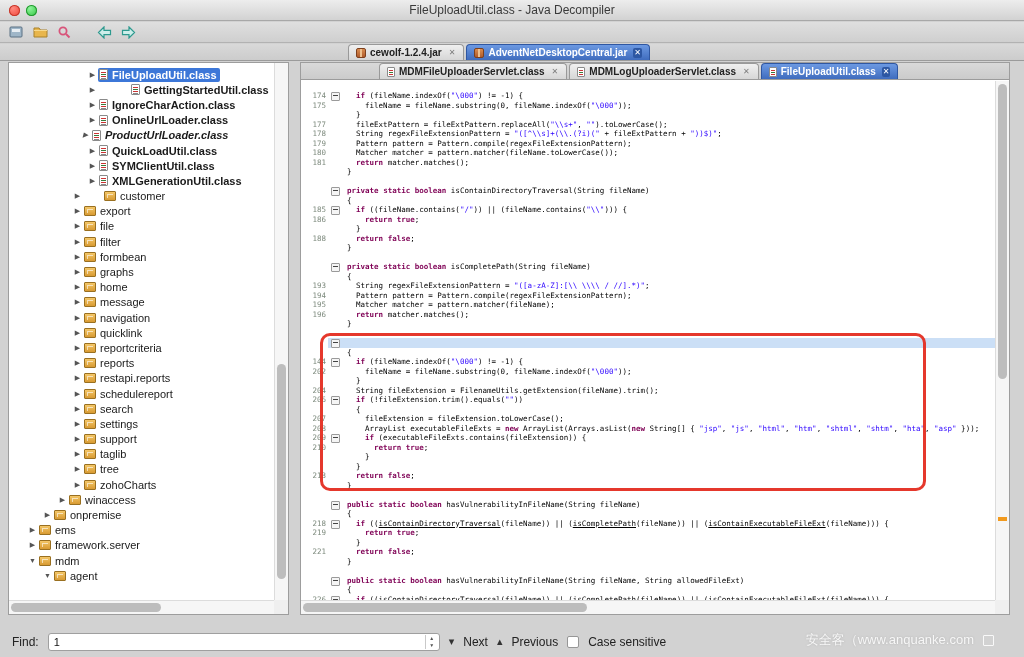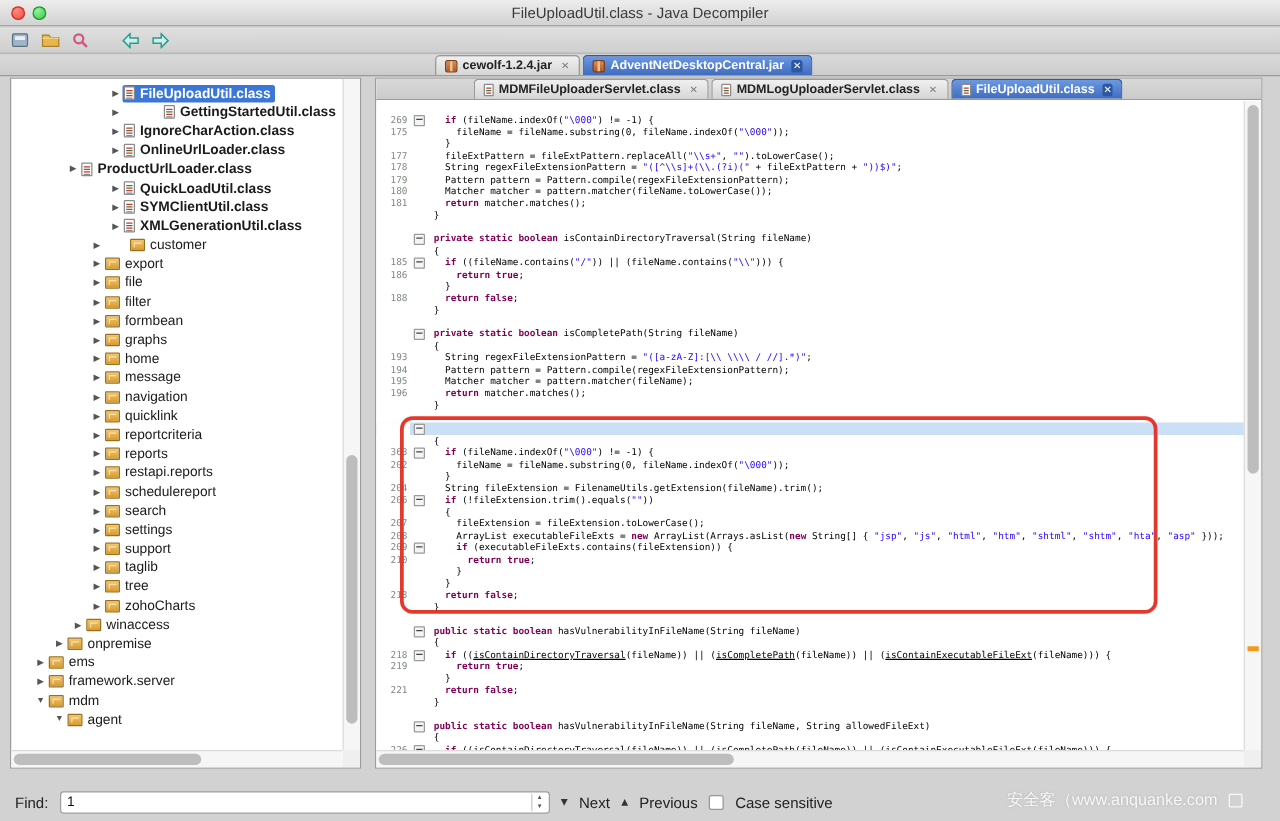--- a/index.html
+++ b/index.html
@@ -208,21 +208,21 @@
           <span class="tree-label cls">IgnoreCharAction.class</span>
         </span>
       </div>
       <div class="tree-row" style="padding-left: 78px;">
         <span class="tree-arrow">▶</span>
         <span class="tree-chip">
           <span class="tree-icon class"></span>
           <span class="tree-label cls">OnlineUrlLoader.class</span>
         </span>
       </div>
-      <div class="tree-row" style="padding-left: 44px;">
+      <div class="tree-row" style="padding-left: 71px; font-style: italic;">
         <span class="tree-arrow">▶</span>
         <span class="tree-chip">
           <span class="tree-icon class"></span>
           <span class="tree-label cls">ProductUrlLoader.class</span>
         </span>
       </div>
       <div class="tree-row" style="padding-left: 78px;">
         <span class="tree-arrow">▶</span>
         <span class="tree-chip">
           <span class="tree-icon class"></span>
@@ -455,21 +455,21 @@
         </div>
         <div class="tab active">
           <span class="tab-icon class-ic"></span>
           <span class="tab-label">FileUploadUtil.class</span>
           <span class="tab-close">✕</span>
         </div>
       </div>
   </div>
   <div class="code-area" id="codeArea">
       <div class="code-row">
-        <span class="line-num">269</span>
+        <span class="line-num">174</span>
         <span class="fold has-fold"></span>
         <span class="code-text">  <s-kw>if</s-kw> (fileName.indexOf(<s-str>"\000"</s-str>) != -1) {</span>
       </div>
       <div class="code-row">
         <span class="line-num">175</span>
         <span class="fold"></span>
         <span class="code-text">    fileName = fileName.substring(0, fileName.indexOf(<s-str>"\000"</s-str>));</span>
       </div>
       <div class="code-row">
         <span class="line-num"></span>
@@ -594,21 +594,21 @@
       <div class="code-row selected-row">
         <span class="line-num"></span>
         <span class="fold has-fold"></span>
       </div>
       <div class="code-row">
         <span class="line-num"></span>
         <span class="fold"></span>
         <span class="code-text">{</span>
       </div>
       <div class="code-row">
-        <span class="line-num">363</span>
+        <span class="line-num">144</span>
         <span class="fold has-fold"></span>
         <span class="code-text">  <s-kw>if</s-kw> (fileName.indexOf(<s-str>"\000"</s-str>) != -1) {</span>
       </div>
       <div class="code-row">
         <span class="line-num">202</span>
         <span class="fold"></span>
         <span class="code-text">    fileName = fileName.substring(0, fileName.indexOf(<s-str>"\000"</s-str>));</span>
       </div>
       <div class="code-row">
         <span class="line-num"></span>

